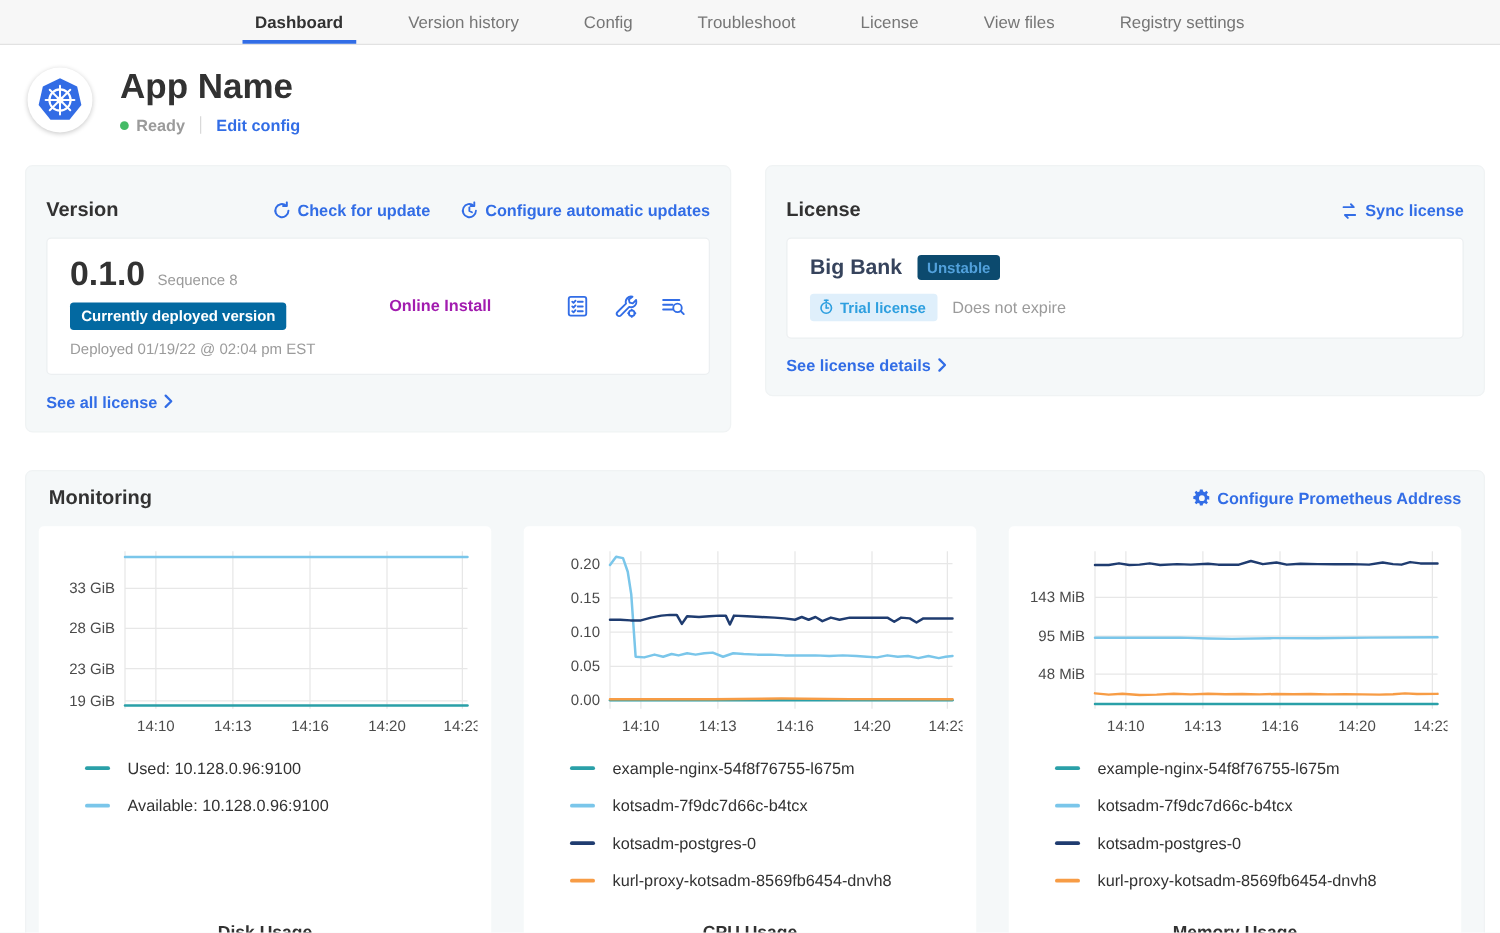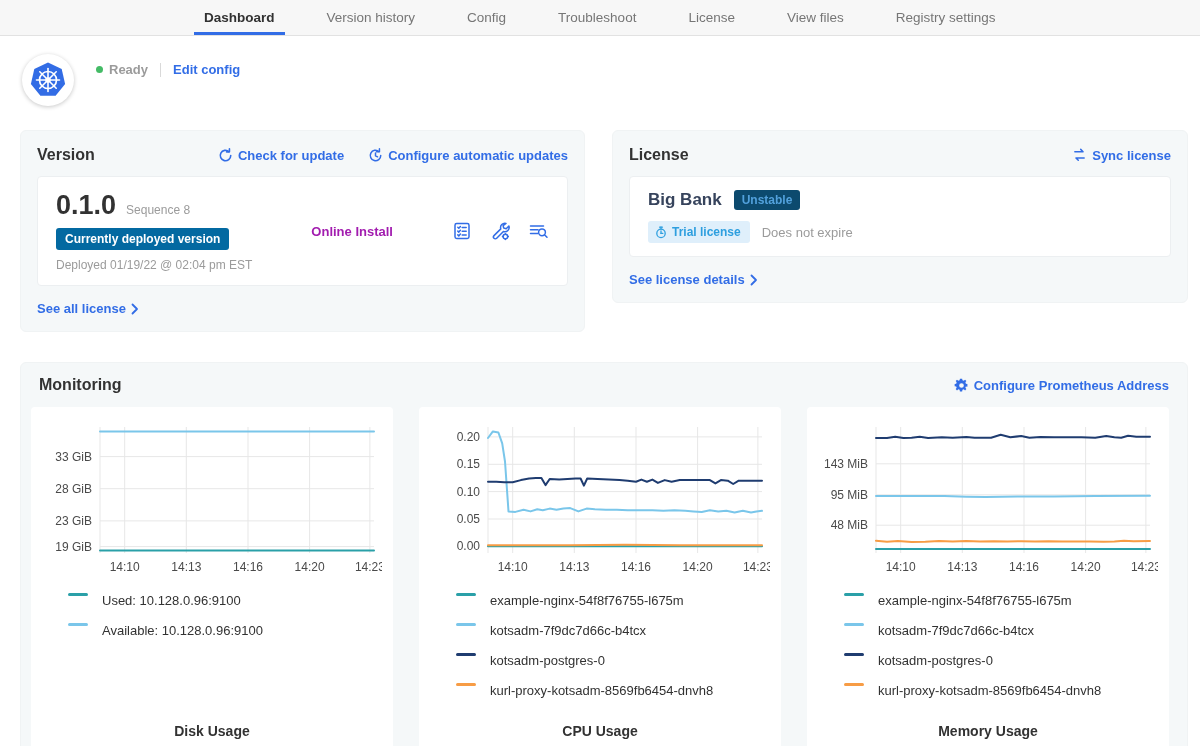--- a/index.html
+++ b/index.html
@@ -33,21 +33,21 @@
   .status-text { color:#9b9b9b; font-weight:bold; }
   .vdiv { width:1px; height:14px; background:#d9d9d9; margin:0 12px; }
   a.blue-link { color:#326de6; font-weight:bold; text-decoration:none; font-size:13px; display:inline-flex; align-items:center; gap:5px; cursor:pointer; }
   
   .cards-row { display:flex; align-items:flex-start; gap:27px; margin:0 12px 0 20px; }
   .panel {
     background:#f5f8f9; border:1px solid #f0f3f4; border-radius:6px; padding:15px 16px 14px 16px;
   }
   .panel-version { width:565px; }
   .panel-license { flex:1; }
-  .panel-head { display:flex; align-items:center; justify-content:space-between; }
+  .panel-head { display:flex; align-items:center; justify-content:space-between;margin-top:12px; }
   .panel-title { font-size:16px; font-weight:bold; color:#323232; }
   .panel-head-links { display:flex; align-items:center; gap:24px; }
   .white-card {
     background:#fff; border:1px solid #eceff1; border-radius:4px;
     margin-top:12px; padding:13px 18px 13px 18px;
   }
   .version-card-inner { display:flex; align-items:center; justify-content:space-between; }
   .ver-num-row { display:flex; align-items:baseline; gap:10px; }
   .ver-num { font-size:27px; font-weight:bold; color:#323232; }
   .ver-seq { font-size:12px; color:#9b9b9b; }
@@ -78,21 +78,21 @@
     margin:30px 12px 0 20px; background:#f5f8f9; border:1px solid #f0f3f4;
     border-radius:6px; padding:13px 10px 13px 10px;
   }
   .mon-head { display:flex; align-items:center; justify-content:space-between; padding:0 8px 0 8px; }
   .charts-row { display:flex; gap:26px; margin-top:13px; align-items:stretch; }
   .chart-card {
     width:362px; background:#fff; border-radius:4px; padding:10px 9px 12px 9px;
     display:flex; flex-direction:column;
   }
   .chart-legend { margin:12px 0 0 28px; }
-  .legend-item { display:flex; margin-bottom:15px; }
+  .legend-item { display:flex; align-items:center; margin-bottom:15px; }
   .legend-swatch { width:20px; height:3px; border-radius:2px; margin-right:14px; flex:none; }
   .legend-label { font-size:13px; color:#323232; }
   .chart-title { margin-top:auto; text-align:center; font-size:14px; font-weight:bold; color:#323232; padding:10px 0 6px 0; }
   svg.icon { display:block; }
 </style>
 </head>
 <body>
 
 <nav class="topnav" id="nav-tabs">
     <div class="tab active">Dashboard</div>
@@ -116,20 +116,21 @@
           <line x1="24" y1="24" x2="24" y2="35.5"></line>
         <line x1="24" y1="24" x2="32.2" y2="32.2"></line>
           <line x1="24" y1="24" x2="15.8" y2="32.2"></line>
         <line x1="24" y1="24" x2="32.2" y2="15.8"></line>
           <line x1="24" y1="24" x2="15.8" y2="15.8"></line>
       </g>
       <circle cx="24" cy="24" r="2.8" fill="#fff"></circle>
     </svg>
   </div>
   <div class="app-head-text">
+    <div class="app-title">App Name</div>
     <div class="app-status-row">
       <span class="status-dot"></span>
       <span class="status-text">Ready</span>
       <span class="vdiv"></span>
       <a class="blue-link">Edit config</a>
     </div>
   </div>
 </header>
 
 <div class="cards-row">

